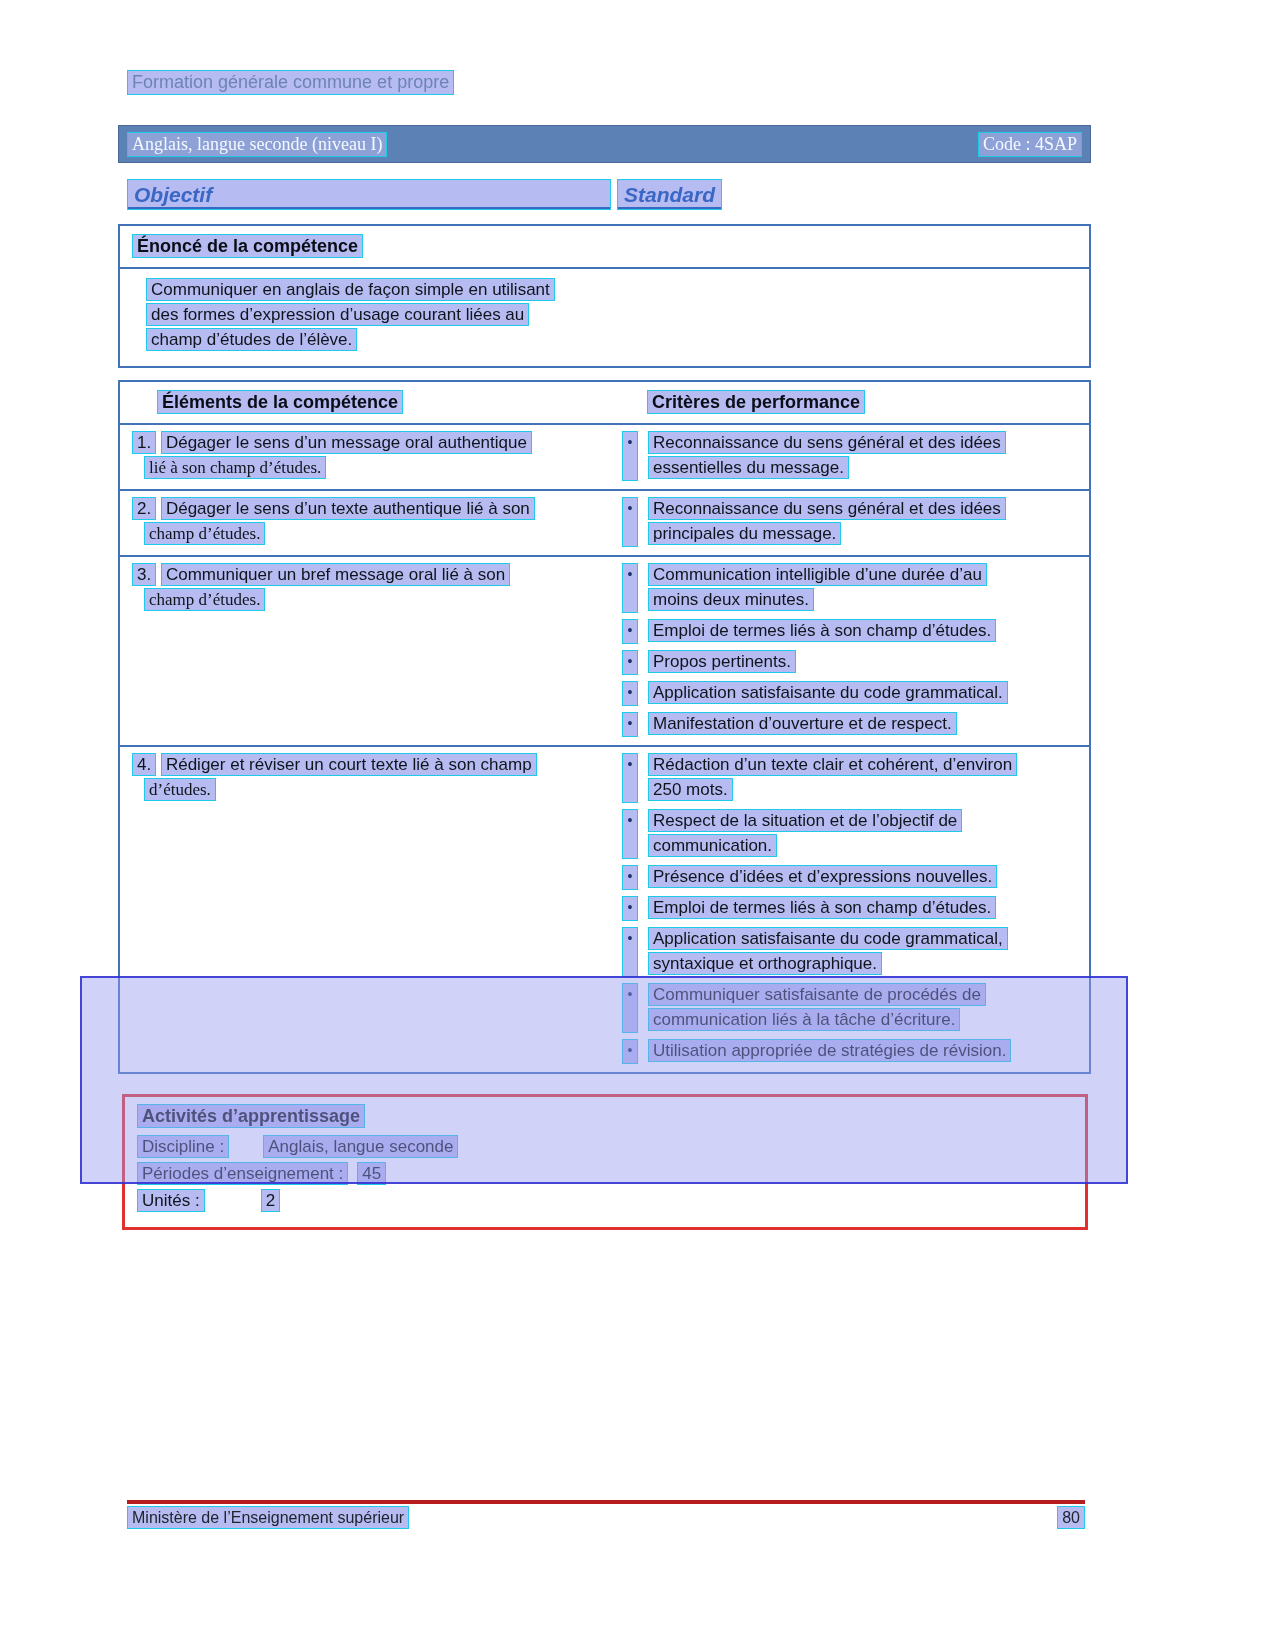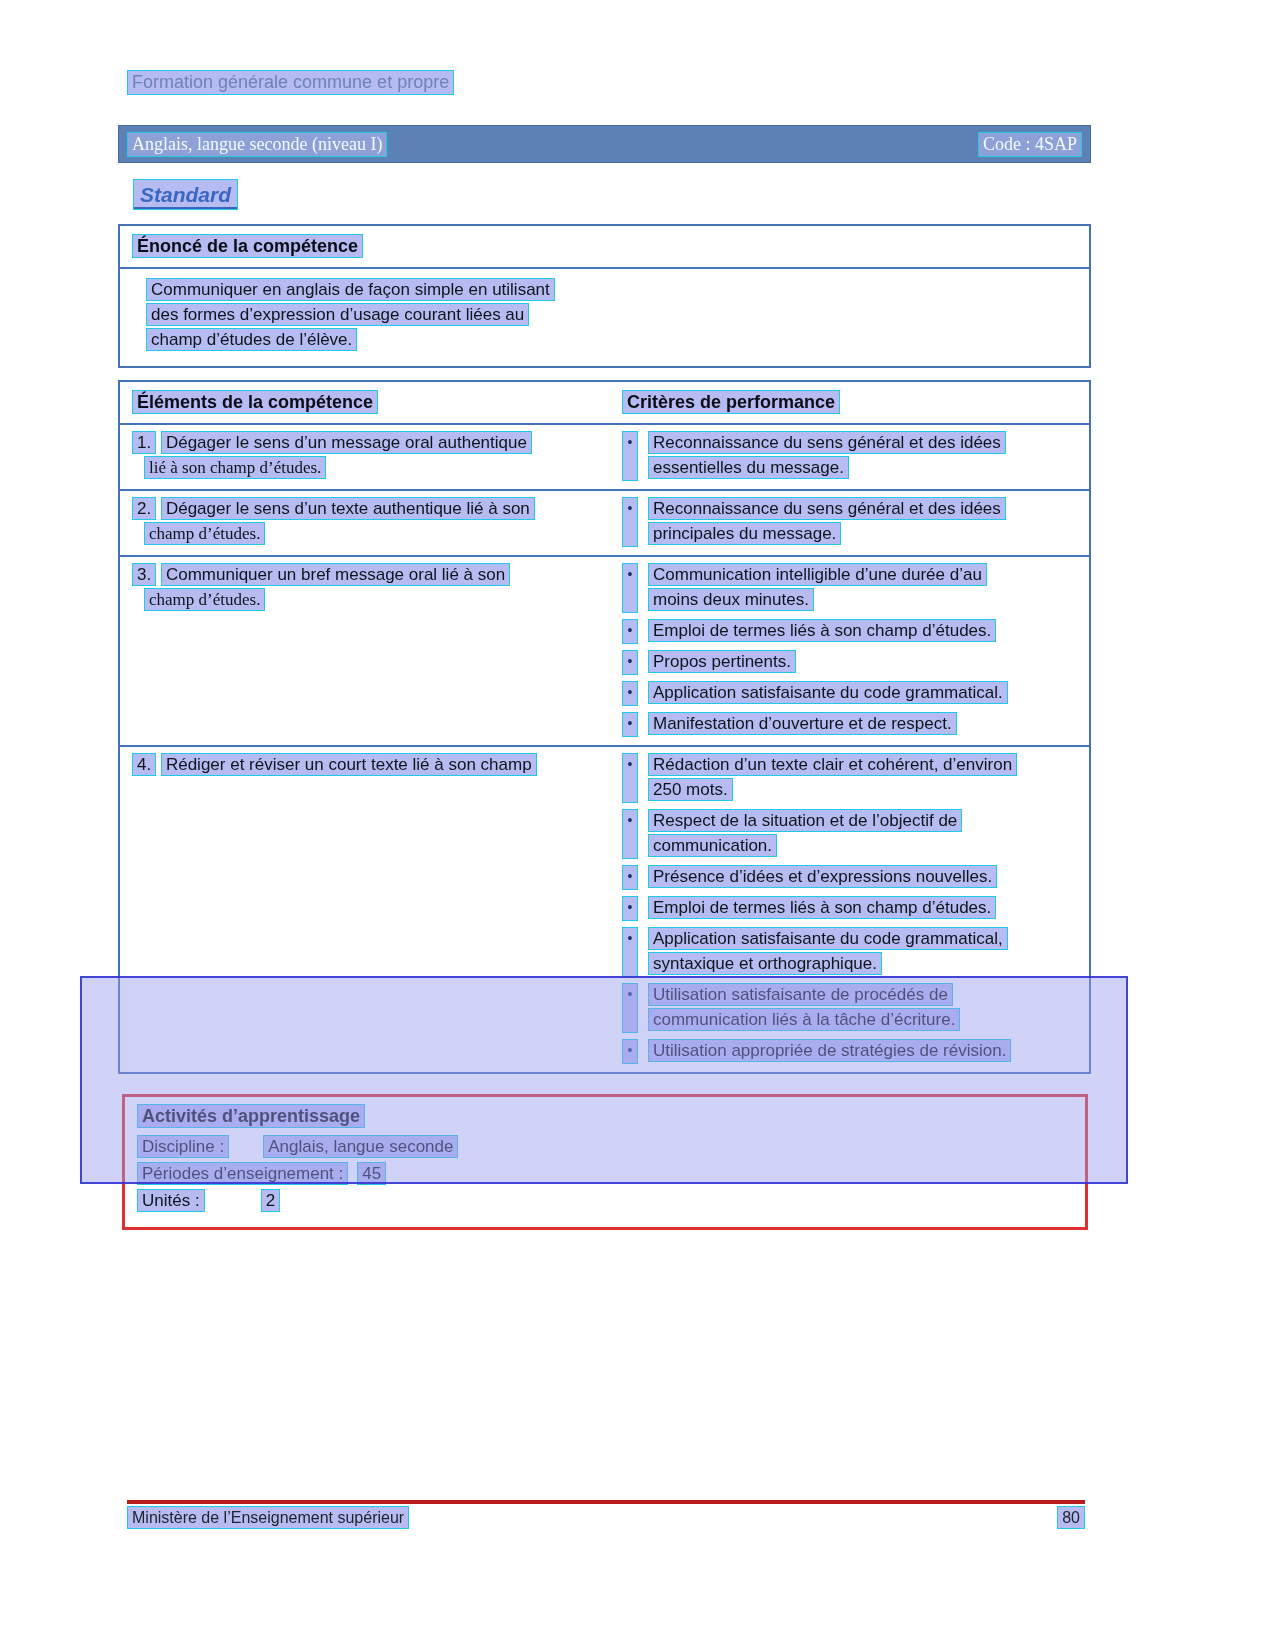--- a/index.html
+++ b/index.html
@@ -44,21 +44,21 @@
 
   
   .tbl { margin-left: 118px; width: 973px; border: 2.5px solid #4273b8; background: #fff; }
   .tbl-enonce { margin-top: 14px; }
   .tbl-comp   { margin-top: 12px; }
   .t-head { border-bottom: 2.5px solid #4273b8; padding: 8px 0 9px; }
   .t-head .hl { font-weight: bold; font-size: 18px; line-height: 20px; color: #0a0d16; }
   .t1-body { padding: 9px 26px 13px; }
   .pad-l { padding-left: 12px; }
 
-  .t2-head { display: flex; }
+  .t2-head { display: flex; padding-left: 25px; }
   .h-el { width: 490px; padding-left: 12px; }
   .h-cr { flex: 1; padding-left: 12px; }
 
   .trow { display: flex; padding: 6px 0 8px; }
   .trow.sep { border-top: 2.5px solid #4273b8; }
   .col-el { width: 490px; padding-left: 12px; }
   .col-cr { flex: 1; padding: 0 10px 0 12px; }
   .num { min-width: 22px; text-align: left; }
   .indent { margin-left: 12px; font-family: Liberation Serif, serif; }
 
@@ -105,20 +105,21 @@
   <div class="doc-header">
     <span class="hl">Formation générale commune et propre</span>
   </div>
 
   <div class="banner">
     <span class="hl">Anglais, langue seconde (niveau I)</span>
     <span class="hl">Code : 4SAP</span>
   </div>
 
   <div class="headings">
+    <span class="hl obj">Objectif</span>
     <span class="hl std">Standard</span>
   </div>
 
   <div class="tbl tbl-enonce">
     <div class="t-head pad-l">
       <span class="hl">Énoncé de la compétence</span>
     </div>
     <div class="t1-body">
       <div class="lrow"><span class="hl">Communiquer en anglais de façon simple en utilisant</span></div>
       <div class="lrow"><span class="hl">des formes d’expression d’usage courant liées au</span></div>
@@ -212,20 +213,21 @@
         </div>
       </div>
     </div>
 
     <div class="trow sep">
       <div class="col-el">
         <div class="lrow">
           <span class="hl num">4.</span>
           <span class="hl">Rédiger et réviser un court texte lié à son champ</span>
         </div>
+        <div class="lrow indent"><span class="hl">d’études.</span></div>
       </div>
       <div class="col-cr">
         <div class="crit">
           <span class="hl bullet">•</span>
           <div class="crit-lines">
             <div class="lrow"><span class="hl">Rédaction d’un texte clair et cohérent, d’environ</span></div>
             <div class="lrow"><span class="hl">250 mots.</span></div>
           </div>
         </div>
         <div class="crit">
@@ -250,21 +252,21 @@
         <div class="crit">
           <span class="hl bullet">•</span>
           <div class="crit-lines">
             <div class="lrow"><span class="hl">Application satisfaisante du code grammatical,</span></div>
             <div class="lrow"><span class="hl">syntaxique et orthographique.</span></div>
           </div>
         </div>
         <div class="crit">
           <span class="hl bullet">•</span>
           <div class="crit-lines">
-            <div class="lrow"><span class="hl">Utilisation satisfaisante de procédés de</span></div>
+            <div class="lrow"><span class="hl">Communiquer satisfaisante de procédés de</span></div>
             <div class="lrow"><span class="hl">communication liés à la tâche d’écriture.</span></div>
           </div>
         </div>
         <div class="crit">
           <span class="hl bullet">•</span>
           <div class="crit-lines">
             <div class="lrow"><span class="hl">Utilisation appropriée de stratégies de révision.</span></div>
           </div>
         </div>
       </div>

